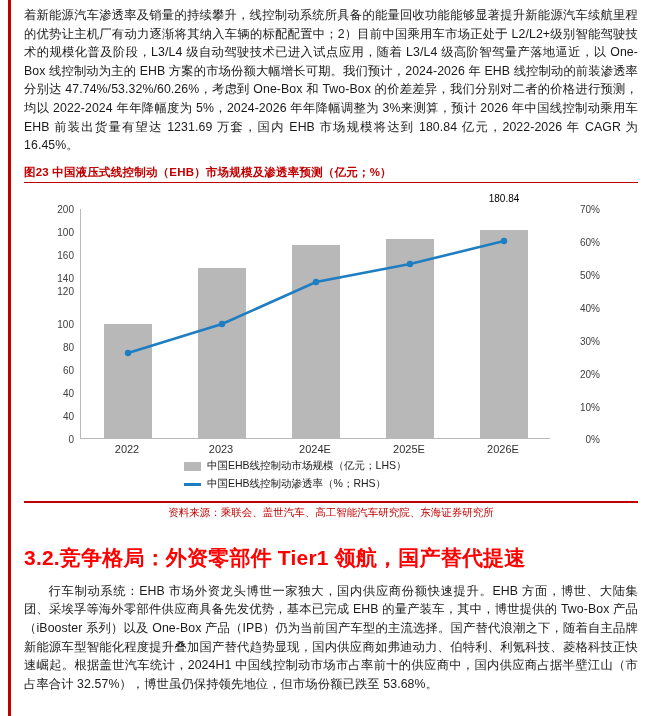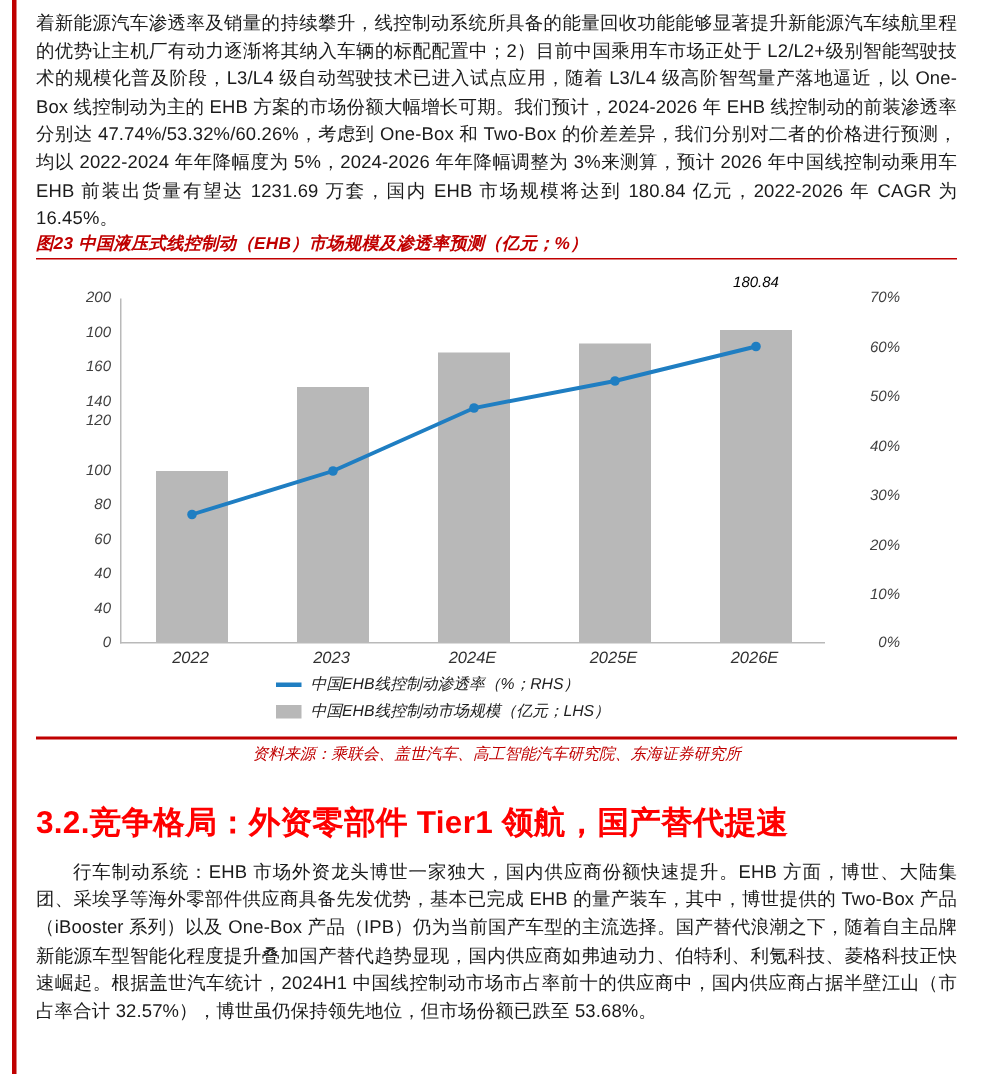--- a/index.html
+++ b/index.html
@@ -35,21 +35,21 @@
     text-align: justify;
     letter-spacing: 0.1px;
     color: #1a1a1a;
   }
   .indent {
     text-indent: 2em;
   }
 
   
   .fig-block {
-    font-style: italic;
+    margin-top: 10px;
   }
   .fig-title {
     color: #c00000;
     font-size: 11.5px;
     font-weight: bold;
     margin-bottom: 2px;
     letter-spacing: 0.2px;
   }
   .fig-rule-top {
     height: 1.5px;
@@ -203,27 +203,27 @@
       </div>
 
       <div class="cat-label" style="left:103px">2022</div>
       <div class="cat-label" style="left:197px">2023</div>
       <div class="cat-label" style="left:291px">2024E</div>
       <div class="cat-label" style="left:385px">2025E</div>
       <div class="cat-label" style="left:479px">2026E</div>
 
       <div class="legend">
         <div class="legend-row">
+          <span class="legend-swatch-bar"></span>
+          <span>中国EHB线控制动市场规模（亿元；LHS）</span>
+        </div>
+        <div class="legend-row">
           <span class="legend-swatch-line"></span>
           <span>中国EHB线控制动渗透率（%；RHS）</span>
         </div>
-        <div class="legend-row">
-          <span class="legend-swatch-bar"></span>
-          <span>中国EHB线控制动市场规模（亿元；LHS）</span>
-        </div>
       </div>
     </div>
 
     <div class="fig-rule-bottom"></div>
     <div class="source">资料来源：乘联会、盖世汽车、高工智能汽车研究院、东海证券研究所</div>
   </div>
 
   <div class="sec-head">3.2.竞争格局：外资零部件 Tier1 领航，国产替代提速</div>
 
   <div class="body-text indent">行车制动系统：EHB 市场外资龙头博世一家独大，国内供应商份额快速提升。EHB 方面，博世、大陆集团、采埃孚等海外零部件供应商具备先发优势，基本已完成 EHB 的量产装车，其中，博世提供的 Two-Box 产品（iBooster 系列）以及 One-Box 产品（IPB）仍为当前国产车型的主流选择。国产替代浪潮之下，随着自主品牌新能源车型智能化程度提升叠加国产替代趋势显现，国内供应商如弗迪动力、伯特利、利氪科技、菱格科技正快速崛起。根据盖世汽车统计，2024H1 中国线控制动市场市占率前十的供应商中，国内供应商占据半壁江山（市占率合计 32.57%），博世虽仍保持领先地位，但市场份额已跌至 53.68%。</div>

